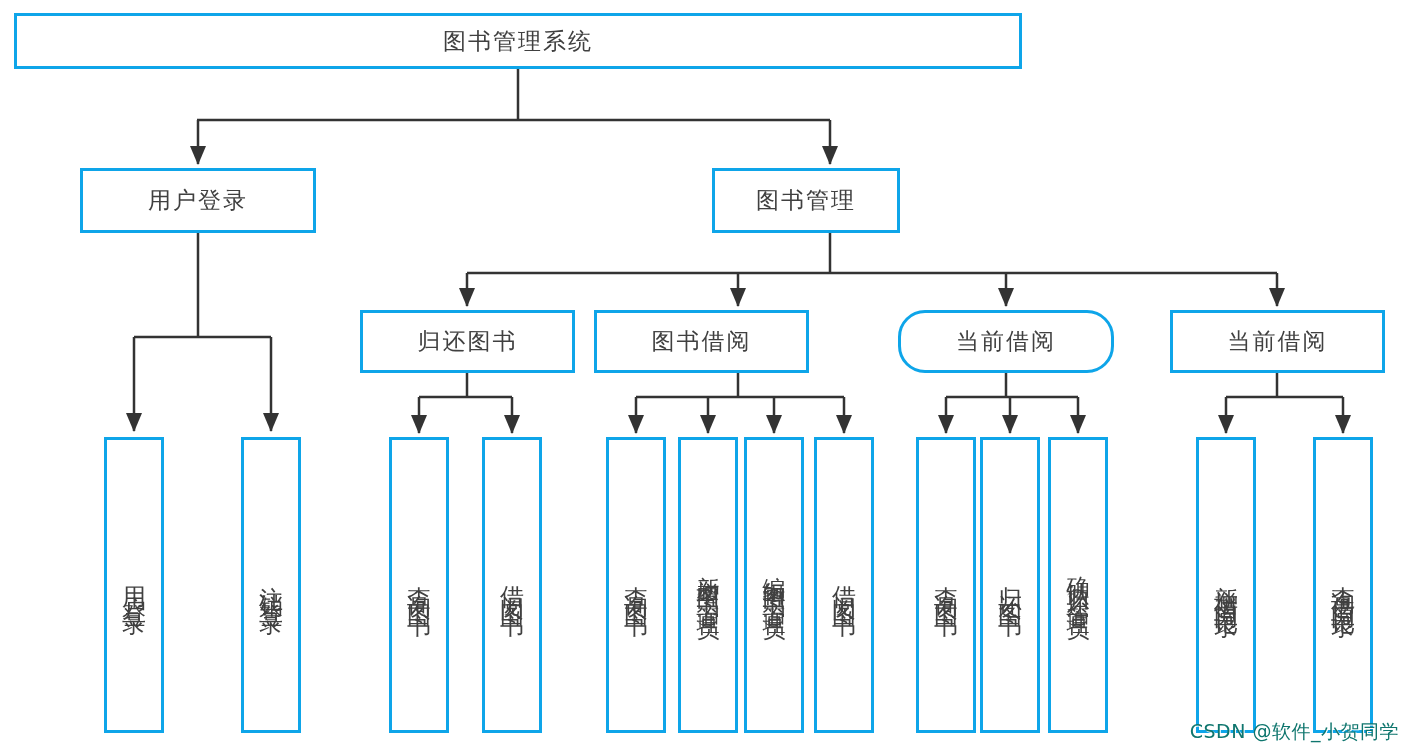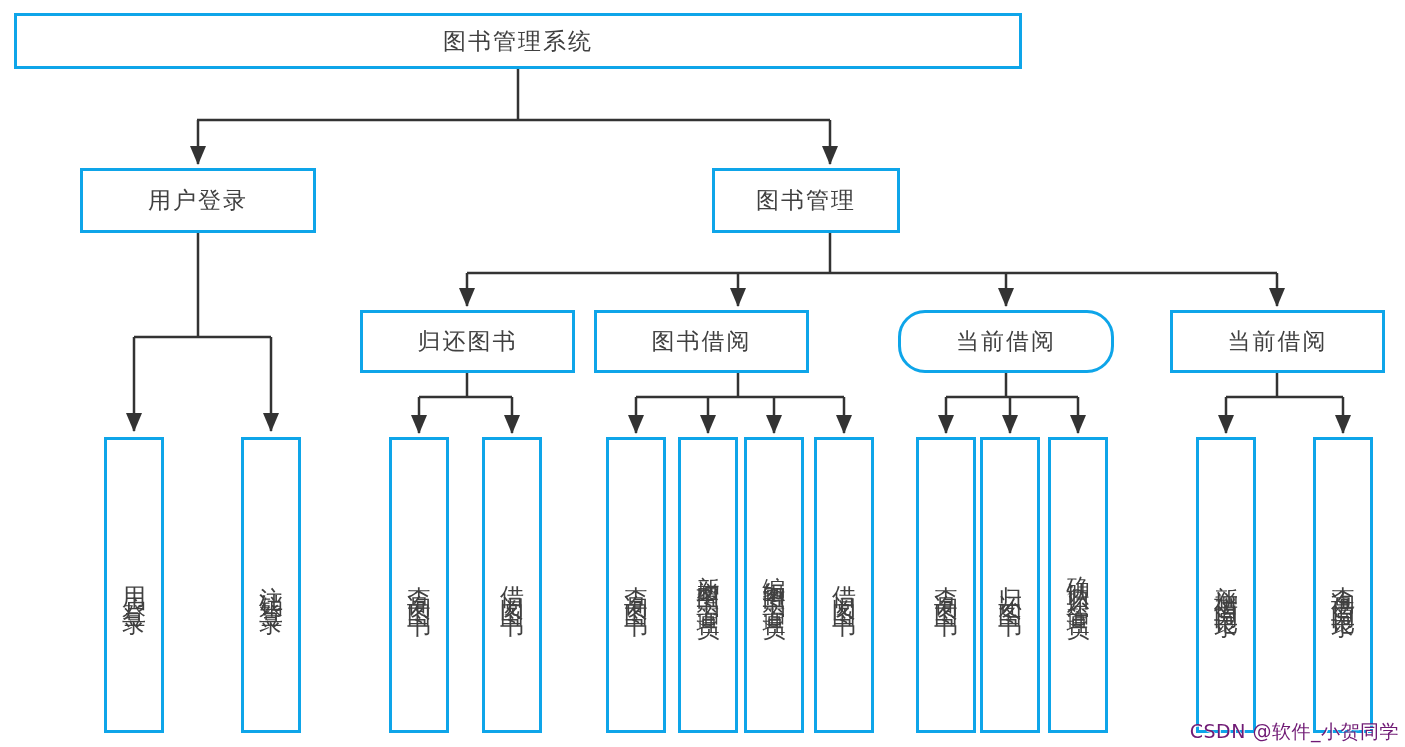--- a/index.html
+++ b/index.html
@@ -71,21 +71,21 @@
   .x946  { left: 916px; }
   .x1010 { left: 980px; }
   .x1078 { left: 1048px; }
   .x1226 { left: 1196px; }
   .x1343 { left: 1313px; }
   .watermark {
     position: absolute;
     right: 6px;
     bottom: 2px;
     font-size: 19px;
-    color: #701a75;
+    color: #0f766e;
     text-shadow: 1px 1px 0 #ffffff;
     letter-spacing: 0.5px;
     z-index: 3;
   }
 </style>
 </head>
 <body>
 
 <div id="canvas">
 

